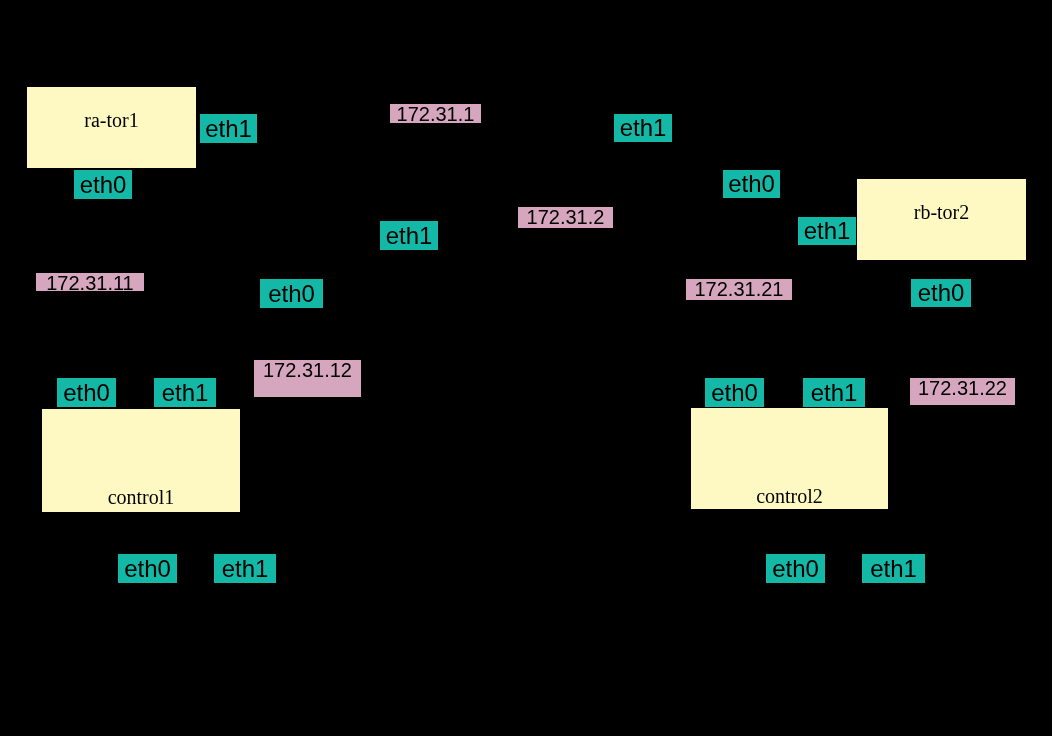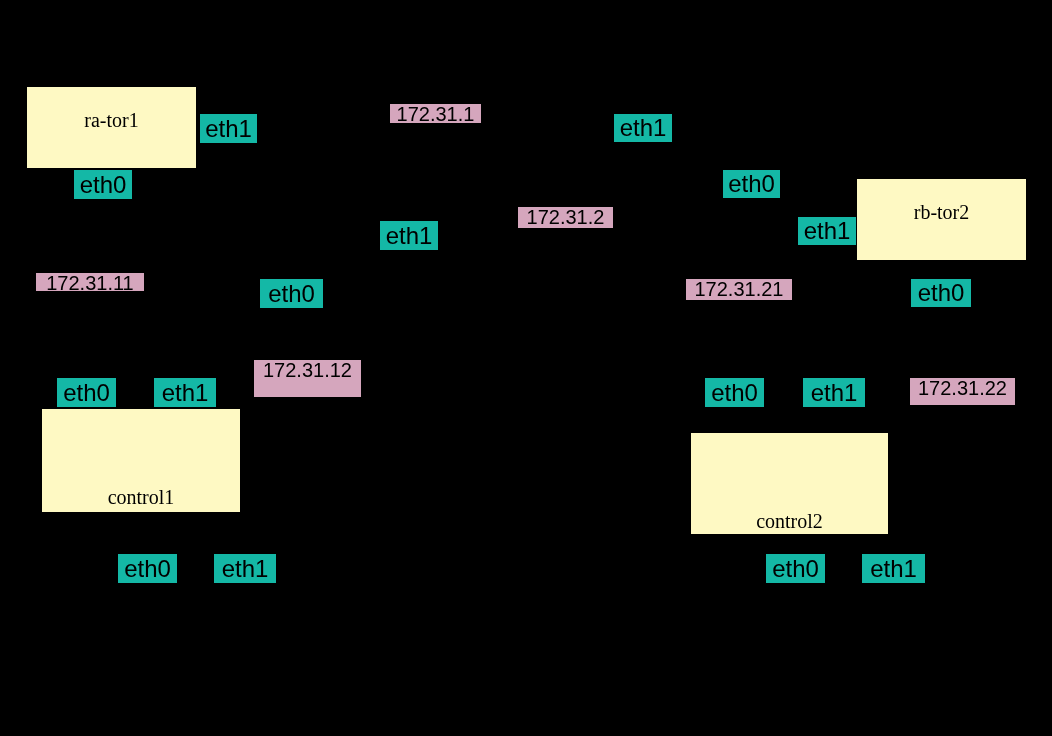--- a/index.html
+++ b/index.html
@@ -64,21 +64,21 @@
     <span class="node-label">ra-tor1</span>
   </div>
 
   <div class="node tor" style="left:856px; top:178px; width:171px; height:83px;">
     <span class="node-label">rb-tor2</span>
   </div>
 
   <div class="node host" style="left:41px; top:408px; width:200px; height:105px;">
     <span class="node-label">control1</span>
   </div>
-  <div class="node host" style="left:690px; top:432px; width:199px; height:103px;">
+  <div class="node host" style="left:690px; top:407px; width:199px; height:103px;">
     <span class="node-label">control2</span>
   </div>
 
   <div class="port" style="left:73px; top:169px; width:60px; height:31px;">eth0</div>
   <div class="port" style="left:199px; top:113px; width:59px; height:31px;">eth1</div>
 
   <div class="port" style="left:722px; top:169px; width:59px; height:30px;">eth0</div>
   <div class="port" style="left:613px; top:113px; width:60px; height:30px;">eth1</div>
 
   <div class="port" style="left:259px; top:278px; width:65px; height:31px;">eth0</div>

